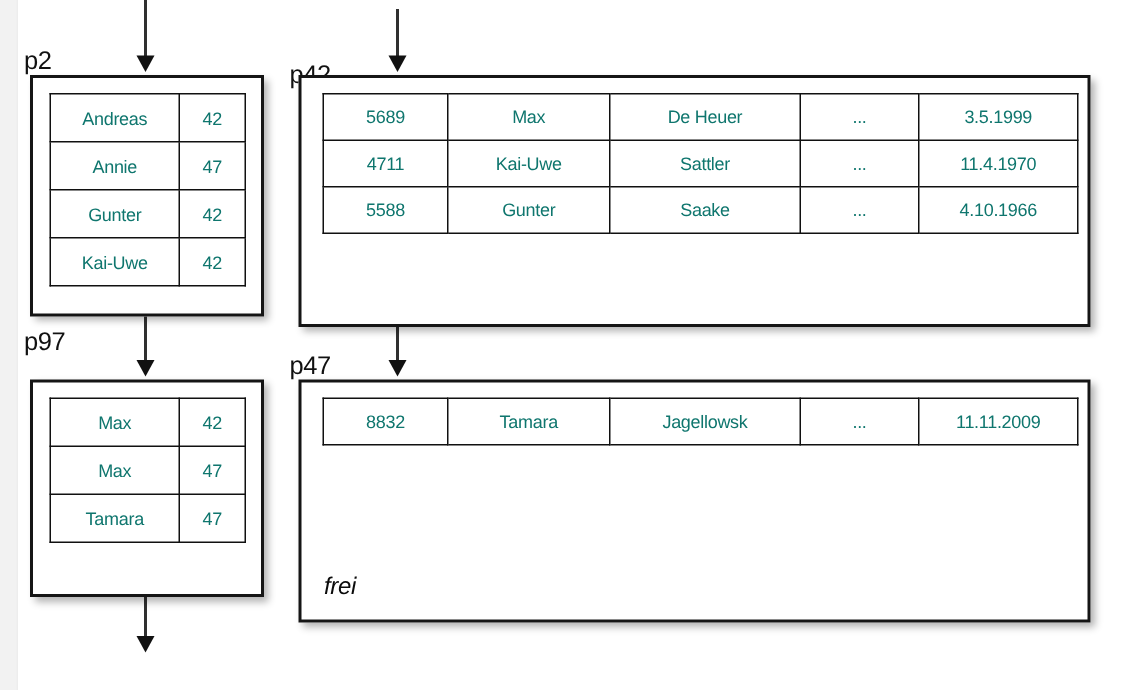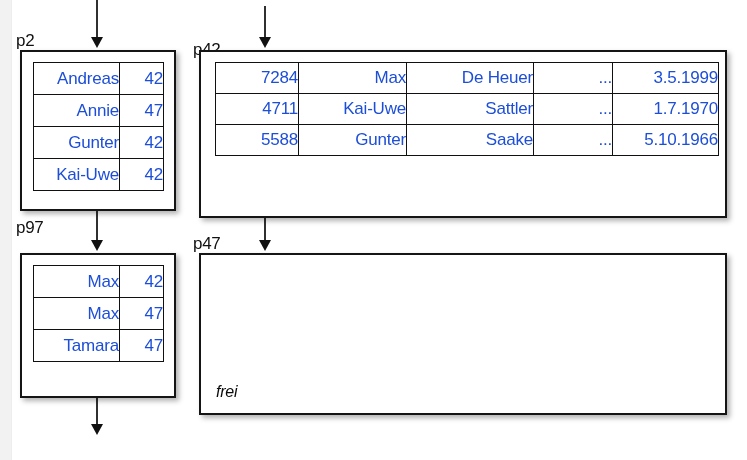--- a/index.html
+++ b/index.html
@@ -47,24 +47,24 @@
 
   
   .rec-table {
     position: absolute;
     border-collapse: collapse;
     table-layout: fixed;
     background: #ffffff;
   }
   .rec-table td {
     border: 1px solid #101010;
-    text-align: right;
+    text-align: center;
     vertical-align: middle;
-    font-size: 17px;
-    color: #1d4ed8;
+    font-size: 12px;
+    color: #0f766e;
     padding: 0;
     white-space: nowrap;
     letter-spacing: -0.2px;
   }
   .rec-table.index td { height: 31px; }
   .rec-table.data  td { height: 30px; }
 
   .free-space {
     position: absolute;
     font-size: 16px;
@@ -161,39 +161,39 @@
   <table class="rec-table data" style="left:215px; top:62px; width:503px;">
     <colgroup>
       <col style="width:83px;">
         <col style="width:108px;">
         <col style="width:127px;">
       <col style="width:79px;">
         <col style="width:106px;">
     </colgroup>
     <tbody>
       <tr>
-        <td>7284</td>
+        <td>5689</td>
         <td>Max</td>
         <td>De Heuer</td>
         <td>...</td>
         <td>3.5.1999</td>
       </tr>
       <tr>
         <td>4711</td>
         <td>Kai-Uwe</td>
         <td>Sattler</td>
         <td>...</td>
-        <td>1.7.1970</td>
+        <td>11.4.1970</td>
       </tr>
       <tr>
         <td>5588</td>
         <td>Gunter</td>
         <td>Saake</td>
         <td>...</td>
-        <td>5.10.1966</td>
+        <td>4.10.1966</td>
       </tr>
     </tbody>
   </table>
 
   <div class="page-label" style="left:16px; top:218px;">p97</div>
   <div class="page-box" style="left:20px; top:253px; width:156px; height:145px;"></div>
   <table class="rec-table index" style="left:33px; top:265px; width:130px;">
     <colgroup>
         <col style="width:86px;">
         <col style="width:44px;">
@@ -218,17 +218,24 @@
   <div class="page-box" style="left:199px; top:253px; width:528px; height:162px;"></div>
   <table class="rec-table data" style="left:215px; top:265px; width:503px;">
     <colgroup>
       <col style="width:83px;">
         <col style="width:108px;">
         <col style="width:127px;">
       <col style="width:79px;">
         <col style="width:106px;">
     </colgroup>
     <tbody>
+      <tr>
+        <td>8832</td>
+        <td>Tamara</td>
+        <td>Jagellowsk</td>
+        <td>...</td>
+        <td>11.11.2009</td>
+      </tr>
     </tbody>
   </table>
   <div class="free-space" style="left:216px; top:383px;">frei</div>
 
 </div>
 
 </body></html>

